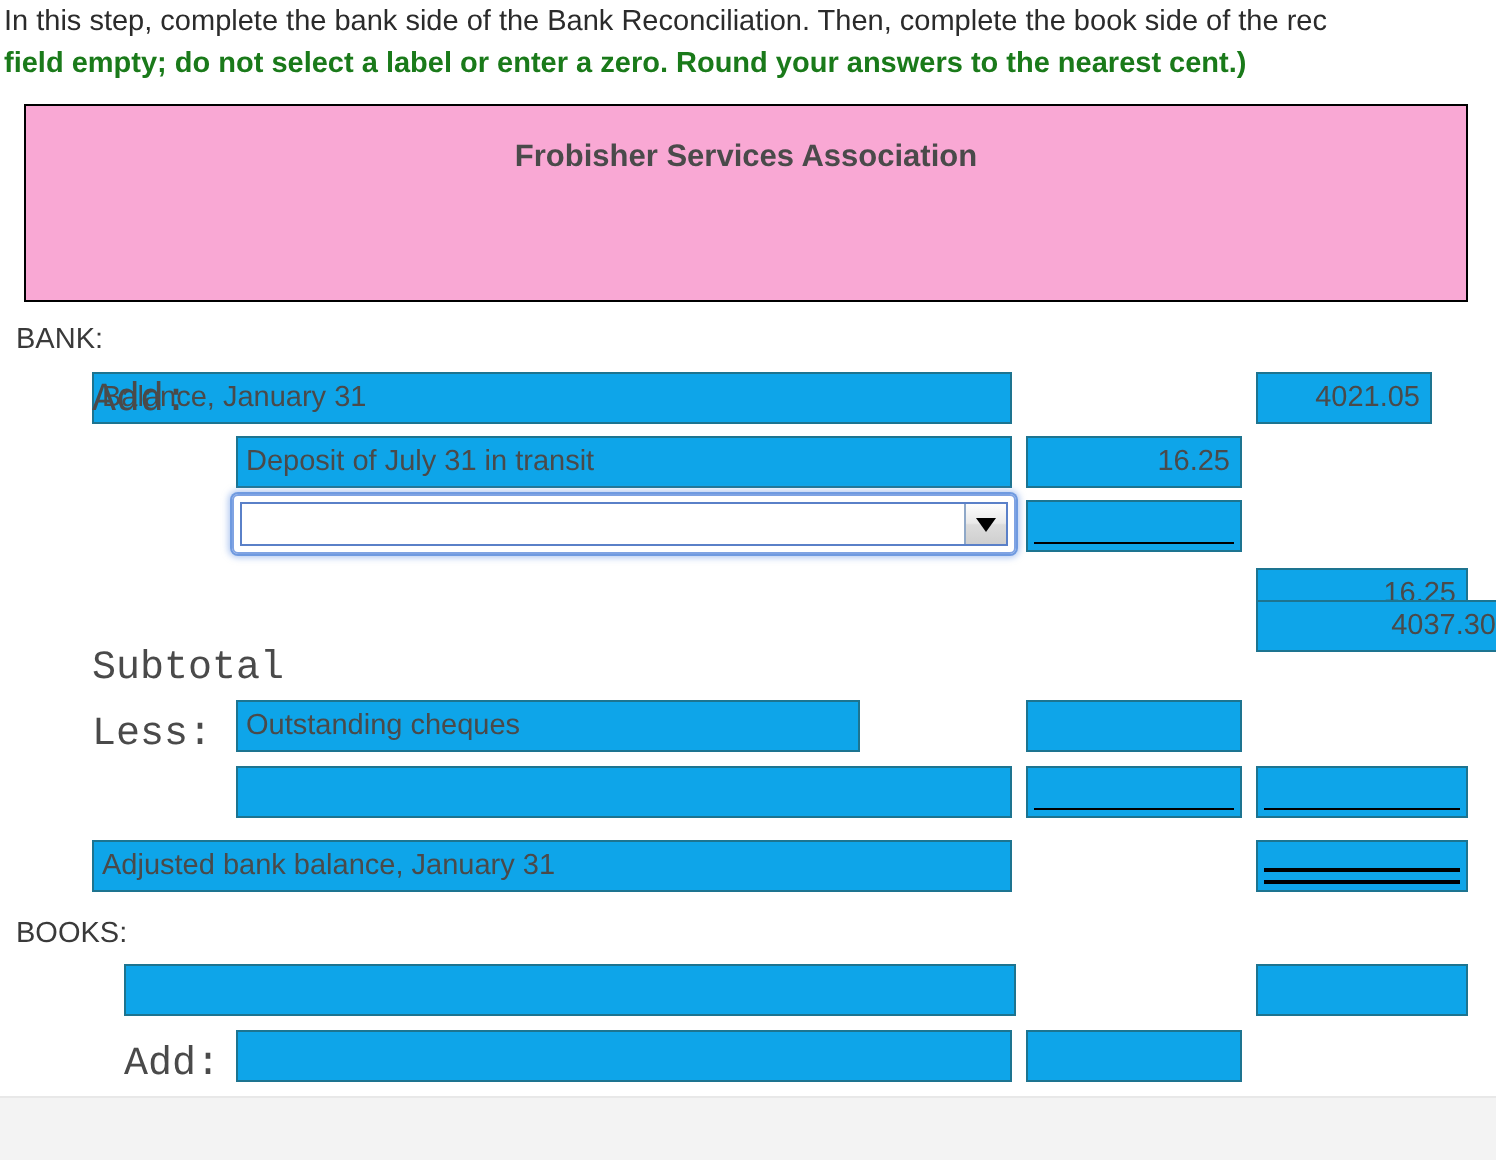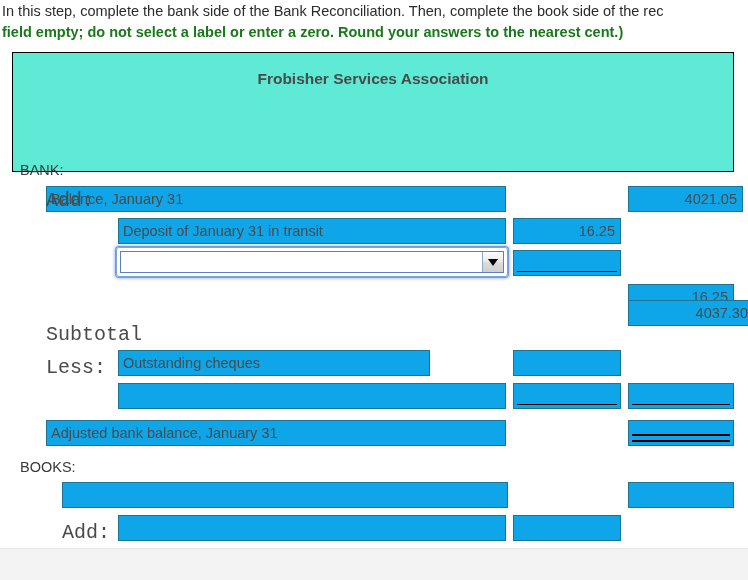--- a/index.html
+++ b/index.html
@@ -42,24 +42,24 @@
     line-height: 21px;
     padding-left: 2px;
   }
 
   
   #title-box {
     position: absolute;
     left: 12px;
     top: 52px;
     width: 722px;
-    height: 120px;
+    height: 99px;
     border: 1.5px solid #000000;
     box-sizing: border-box;
-    background: #5eead4;
+    background: #f9a8d4;
   }
   #title-box .t-line {
     text-align: center;
     color: #4a4a4a;
   }
   .t-company {
     font-weight: bold;
     font-size: 15.5px;
     color: #3a3a3a;
     margin-top: 17px;
@@ -76,21 +76,21 @@
   
   #form-area {
     position: absolute;
     left: 0;
     top: 158px;
     width: 748px;
   }
 
   .section-label {
     position: absolute;
-    left: 20px;
+    left: 8px;
     font-size: 14.5px;
     color: #3a3a3a;
     white-space: nowrap;
     text-align: right;
   }
   .row-label {
     position: absolute;
     font-size: 20px;
     color: #4a4a4a;
     white-space: nowrap;
@@ -210,24 +210,24 @@
 
 <div id="title-box">
   <div class="t-line t-company">Frobisher Services Association</div>
 </div>
 
 <div id="form-area">
 
   <div class="section-label" style="top:4px;">BANK:</div>
 
   <div class="fld label-fld" style="left:46px; top:28px; width:460px;">Balance, January 31</div>
-  <div class="fld amount" style="left:628px; top:28px; width:115px;">4021.05</div>
+  <div class="fld amount" style="left:628px; top:28px; width:88px;">4021.05</div>
 
   <div class="row-label" style="left:46px; top:31px;">Add:</div>
-  <div class="fld label-fld" style="left:118px; top:60px; width:388px;">Deposit of January 31 in transit</div>
+  <div class="fld label-fld" style="left:118px; top:60px; width:388px;">Deposit of July 31 in transit</div>
   <div class="fld amount" style="left:513px; top:60px; width:108px;">16.25</div>
 
   <style>
   </style>
 
   <div class="select-wrap" style="left:116px; top:89px; width:392px;">
     <div class="select-inner">
       <span class="select-text"></span>
       <span class="select-btn">
         <span class="caret"></span>

